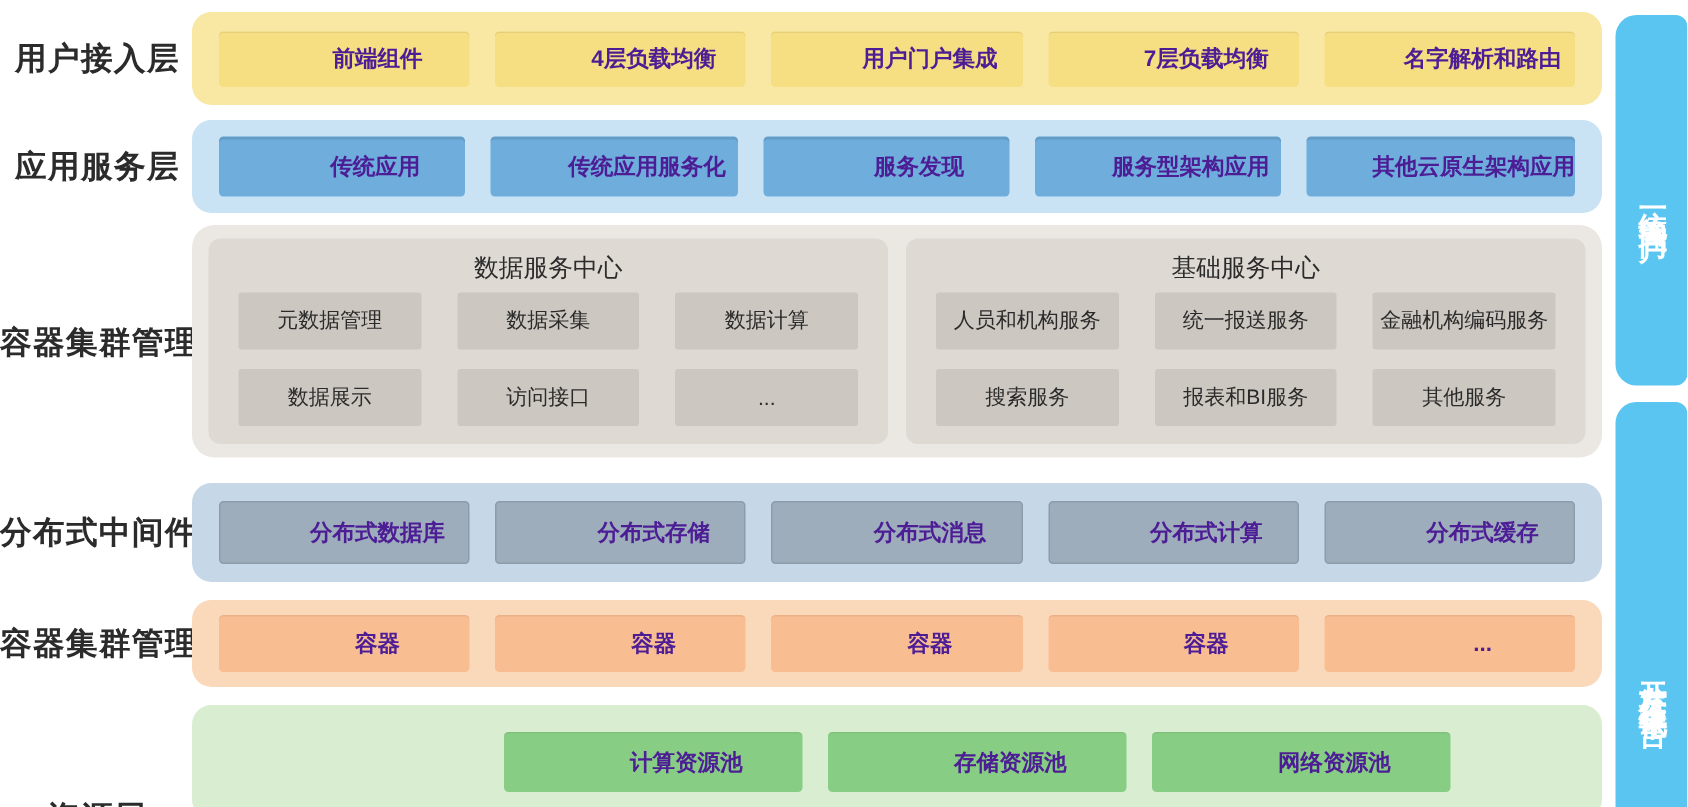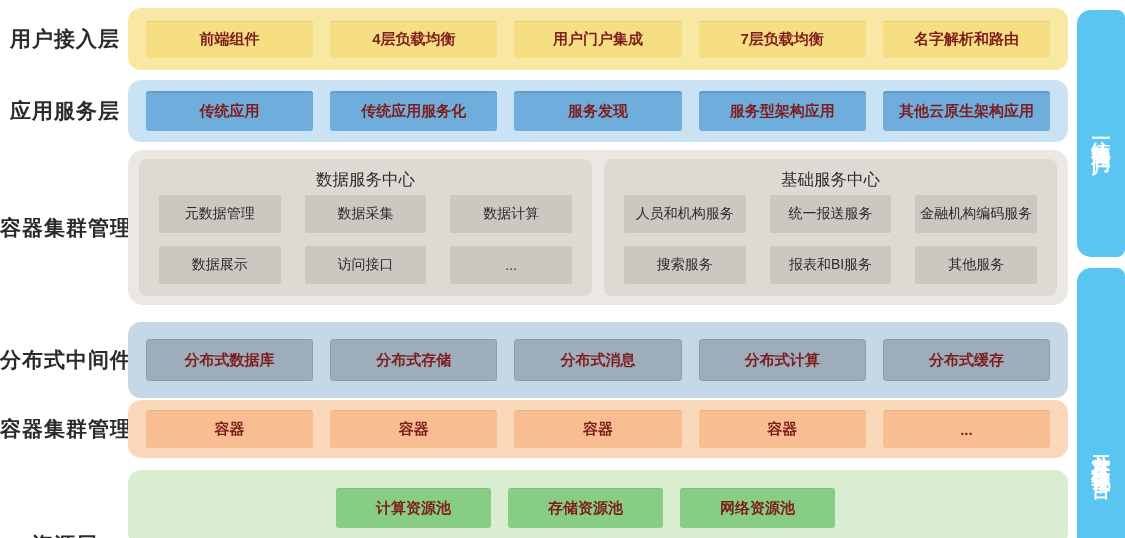--- a/index.html
+++ b/index.html
@@ -20,31 +20,31 @@
     white-space:nowrap;
   }
   .tray{
     position:absolute;left:128px;right:0;top:0;bottom:0;
     border-radius:13px;
     display:flex;align-items:center;
     padding:0 18px;gap:17px;box-sizing:border-box;
   }
   .box{
     flex:1;display:flex;align-items:center;justify-content:center;
-    font-weight:bold;font-size:15px;color:#7f1d1d;
-    border-radius:3px;white-space:nowrap;
+    font-weight:bold;font-size:15px;color:#4c1d95;
+    border-radius:3px;white-space:nowrap;padding-left:44px;
   }
 
   
   .row-1{top:8px;height:62px;}
   .row-1 .box{height:37px;}
   .row-2{top:80px;height:62px;}
   .row-2 .box{height:40px;}
   .row-3{top:150px;height:155px;}
-  .row-4{top:322px;height:76px;font-family:Liberation Mono, monospace;}
+  .row-4{top:322px;height:66px;font-family:Liberation Mono, monospace;}
   .row-4 .box{height:40px;}
   .row-5{top:400px;height:58px;}
   .row-5 .box{height:38px;}
   .row-6{top:470px;height:76px;}
   .row-6 .box{height:40px;}
 
   
   .tray-1{background:var(--user_access_tray,#F9E8A4);}
   .tray-1 .box{background:var(--user_access_box,#F6DE82);box-shadow:inset 0 1px 0 rgba(0,0,0,0.07);}
   .tray-2{background:var(--app_tray,#C9E2F4);}

